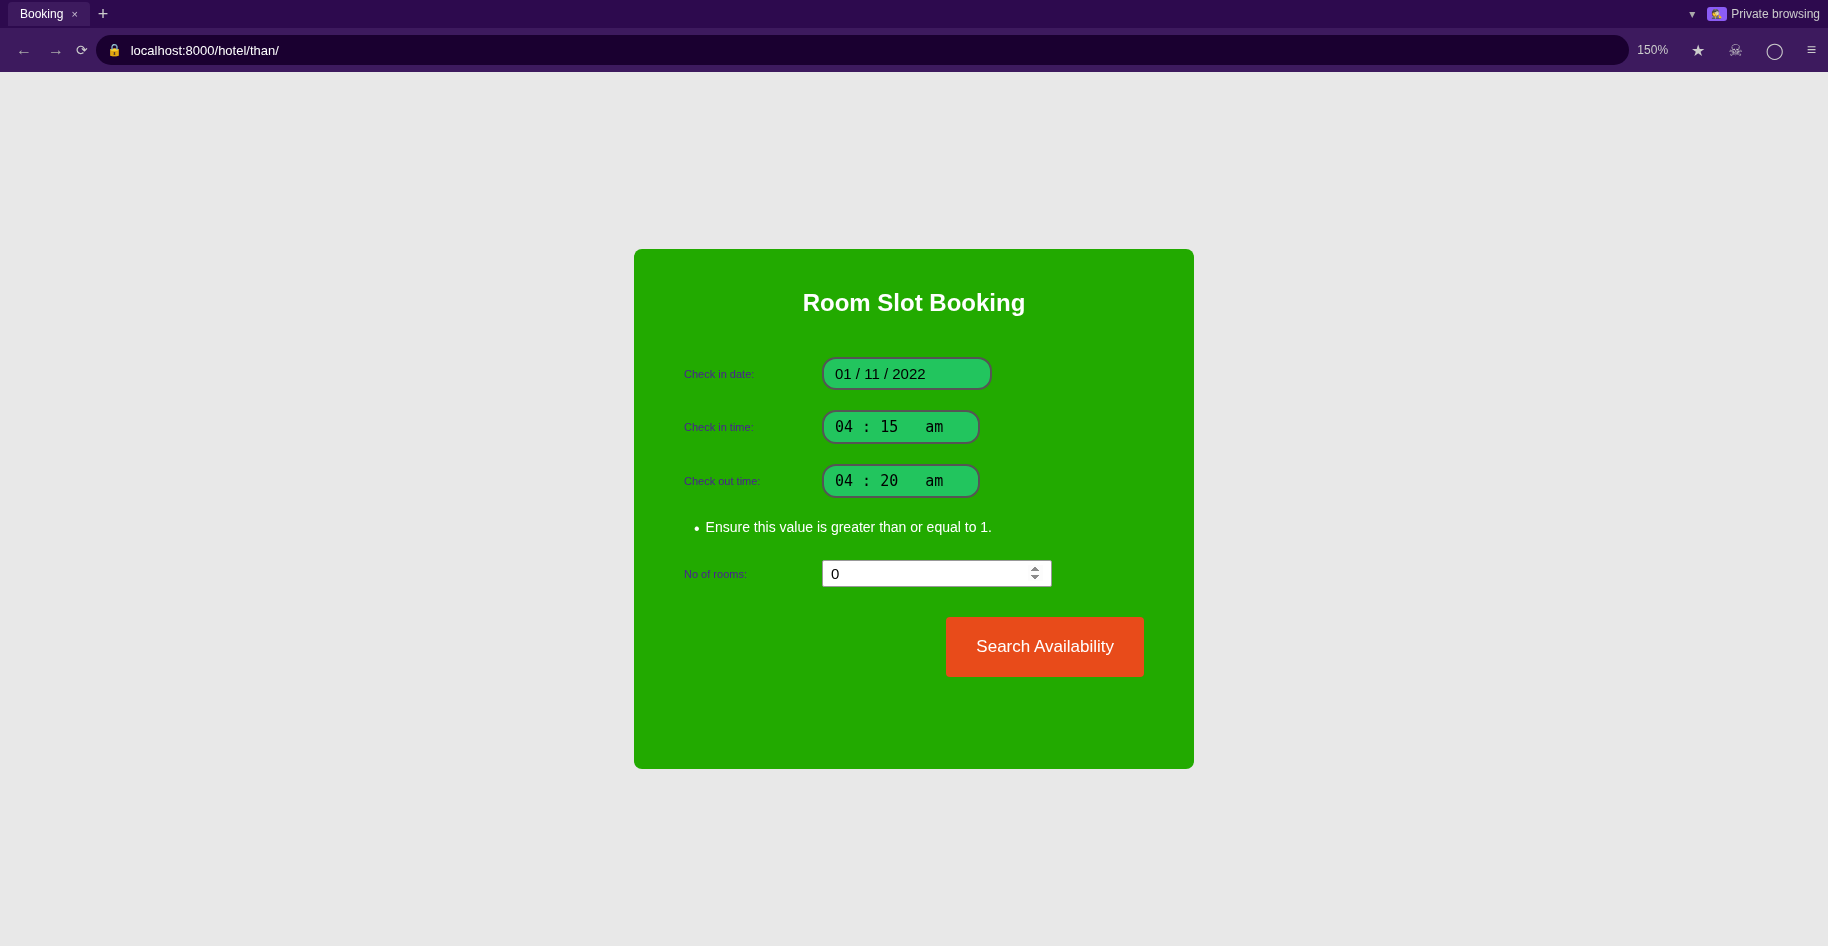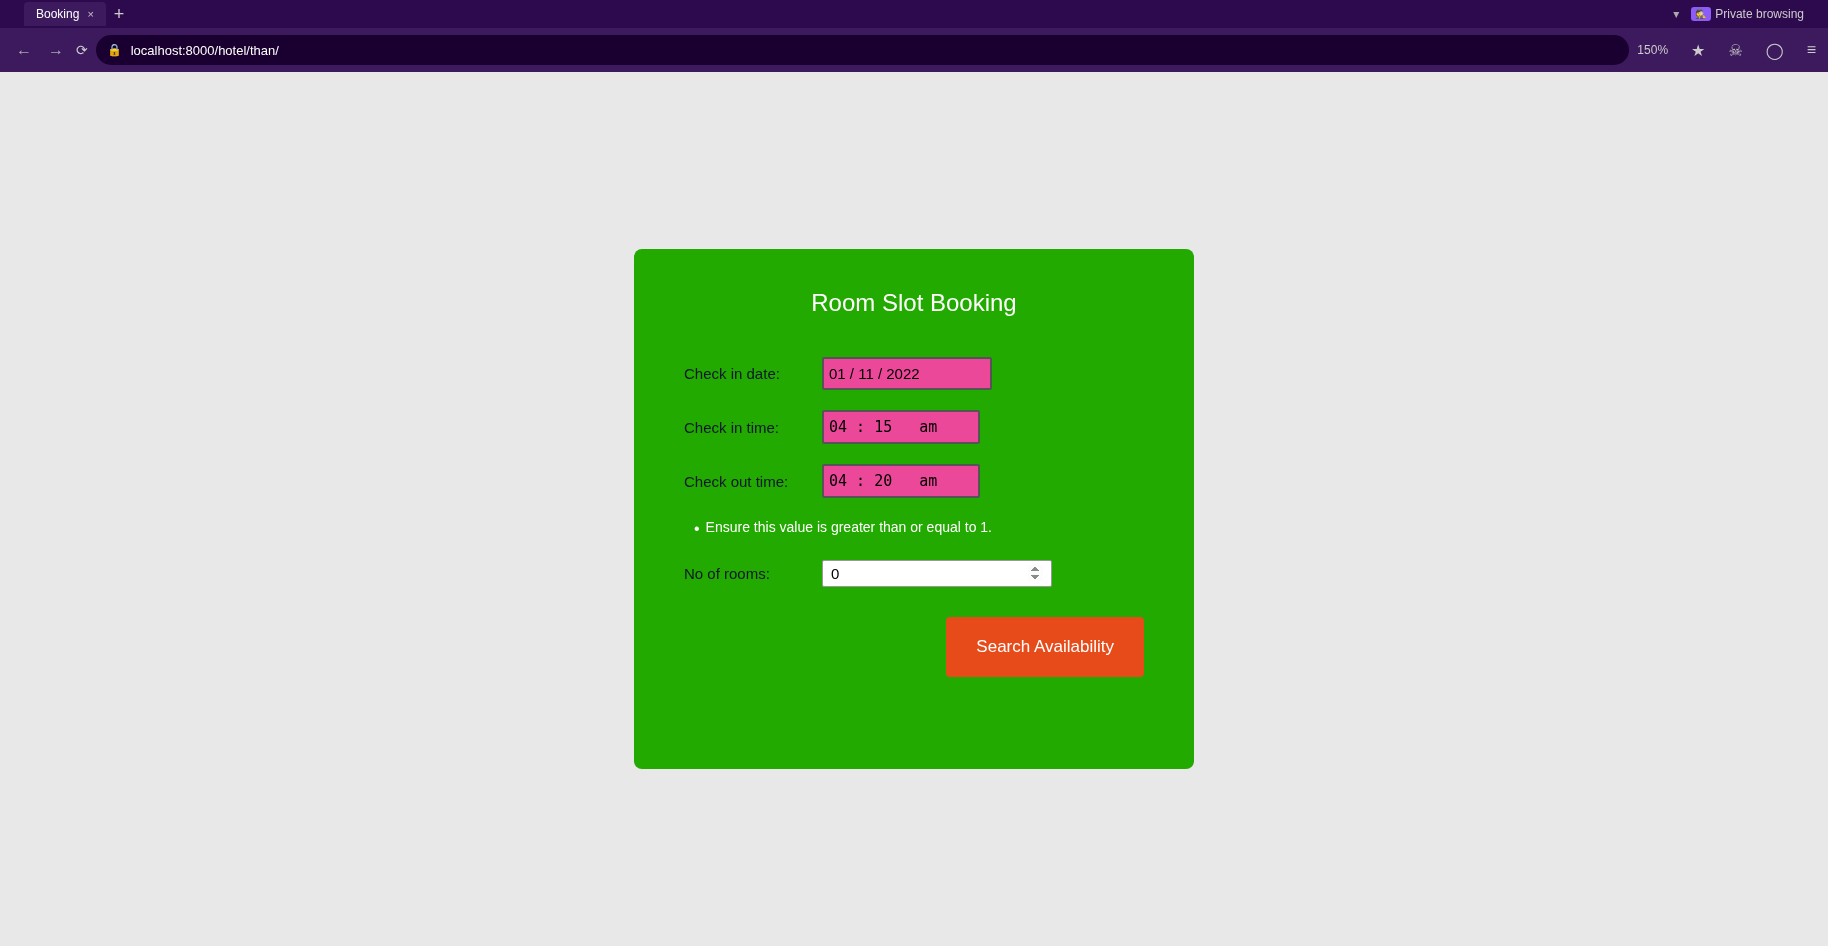--- a/index.html
+++ b/index.html
@@ -9,21 +9,21 @@
       background: #e8e8e8;
       min-height: 946px;
     }
 
     
     .browser-titlebar {
       background: #2d0a4e;
       height: 28px;
       display: flex;
       align-items: center;
-      padding: 0 24px;
+      padding: 0 8px;
       color: white;
       font-size: 13px;
       gap: 8px;
     }
 
     .tab-area {
       display: flex;
       align-items: center;
       gap: 4px;
     }
@@ -160,45 +160,45 @@
       background: #22aa00;
       border-radius: 8px;
       width: 560px;
       padding: 40px 50px 50px;
       min-height: 520px;
     }
 
     .form-title {
       color: white;
       font-size: 24px;
-      font-weight: 400;
+      font-weight: 700;
       text-align: center;
       margin-bottom: 40px;
     }
 
     .form-group {
       display: flex;
       align-items: center;
       margin-bottom: 20px;
       gap: 8px;
     }
 
     .form-label {
-      color: #0f172a;
-      font-size: 15px;
+      color: #4c1d95;
+      font-size: 11px;
       white-space: nowrap;
       min-width: 130px;
     }
 
     .form-input {
       border: 2px solid #555;
-      background: #ec4899;
-      padding: 6px 5px;
+      background: #22c55e;
+      padding: 6px 11px;
       font-size: 15px;
-      border-radius: 2px;
+      border-radius: 14px;
       outline: none;
     }
 
     .date-input {
       width: 170px;
     }
 
     .time-input {
       width: 158px;
       font-family: monospace;

